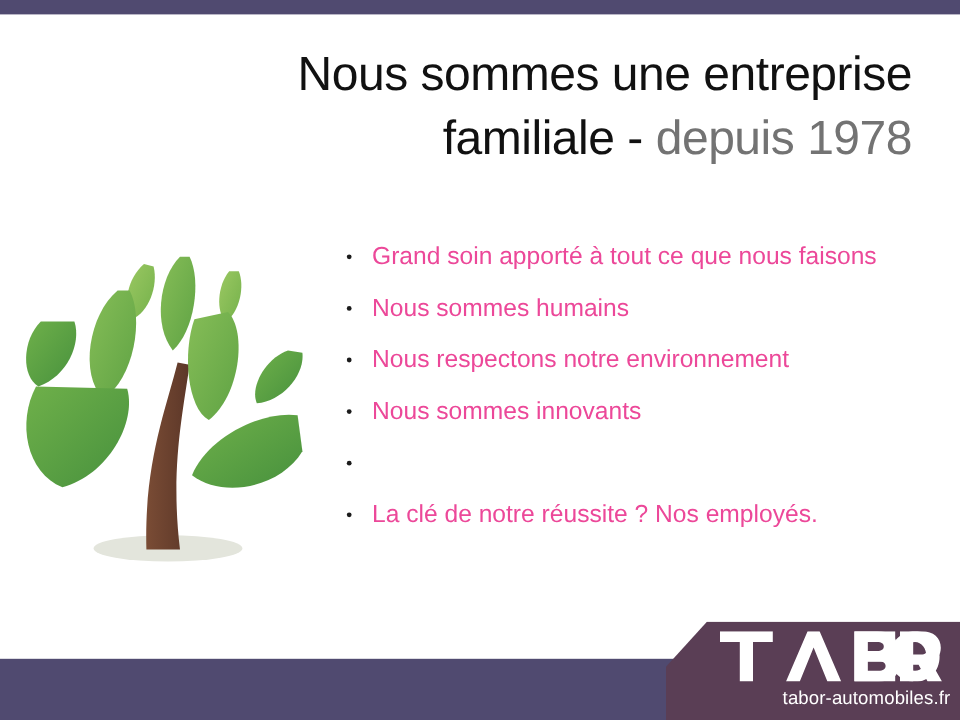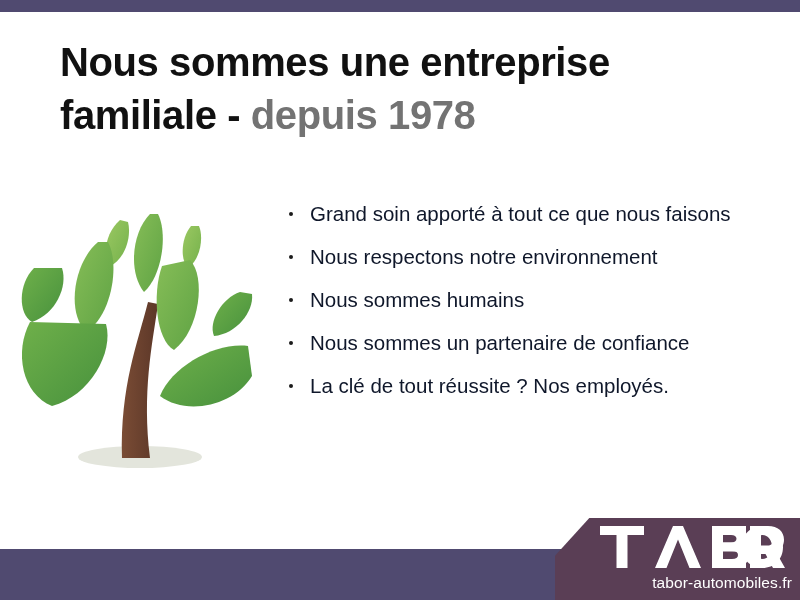--- a/index.html
+++ b/index.html
@@ -34,23 +34,23 @@
     height: 51px;
     background: #504A70;
   }
 
   
   .headline {
     position: absolute;
     left: 60px;
     top: 36px;
     width: 700px;
-    text-align: left;
+    text-align: right;
     font-size: 40px;
-    font-weight: bold;
+    font-weight: normal;
     line-height: 1.33;
     color: #111111;
     letter-spacing: -0.4px;
   }
   .headline .accent {
     color: #737373;
   }
   .headline .l2 {
     display: block;
   }
@@ -64,21 +64,21 @@
     list-style: none;
     margin: 0;
     padding: 0;
   }
   .bullets li {
     position: relative;
     height: 43px;
     line-height: 43px;
     padding-left: 24px;
     font-size: 20.5px;
-    color: #0f172a;
+    color: #ec4899;
     white-space: nowrap;
   }
   .bullets li .dot {
     position: absolute;
     left: 3px;
     top: 50%;
     width: 4px;
     height: 4px;
     margin-top: -2px;
     border-radius: 50%;
@@ -188,33 +188,36 @@
 
   <div class="bottom-bar"></div>
 
   <ul class="bullets">
     <li>
       <span class="dot"></span>
       <span>Grand soin apporté à tout ce que nous faisons</span>
     </li>
     <li>
       <span class="dot"></span>
+      <span>Nous sommes humains</span>
+    </li>
+    <li>
+      <span class="dot"></span>
       <span>Nous respectons notre environnement</span>
     </li>
     <li>
       <span class="dot"></span>
-      <span>Nous sommes humains</span>
-    </li>
-    <li>
-      <span class="dot"></span>
-      <span>Nous sommes un partenaire de confiance</span>
-    </li>
-    <li>
-      <span class="dot"></span>
-      <span>La clé de tout réussite ? Nos employés.</span>
+      <span>Nous sommes innovants</span>
+    </li>
+    <li>
+      <span class="dot"></span>
+    </li>
+    <li>
+      <span class="dot"></span>
+      <span>La clé de notre réussite ? Nos employés.</span>
     </li>
   </ul>
 
   <div class="logo-panel">
     <div class="logo-panel-inner">
 
       <svg class="wordmark" viewBox="0 0 190 42">
         <g fill="#ffffff">
 
           <path d="M0 0 H44 V9 H27.5 V42 H16.5 V9 H0 Z"></path>

